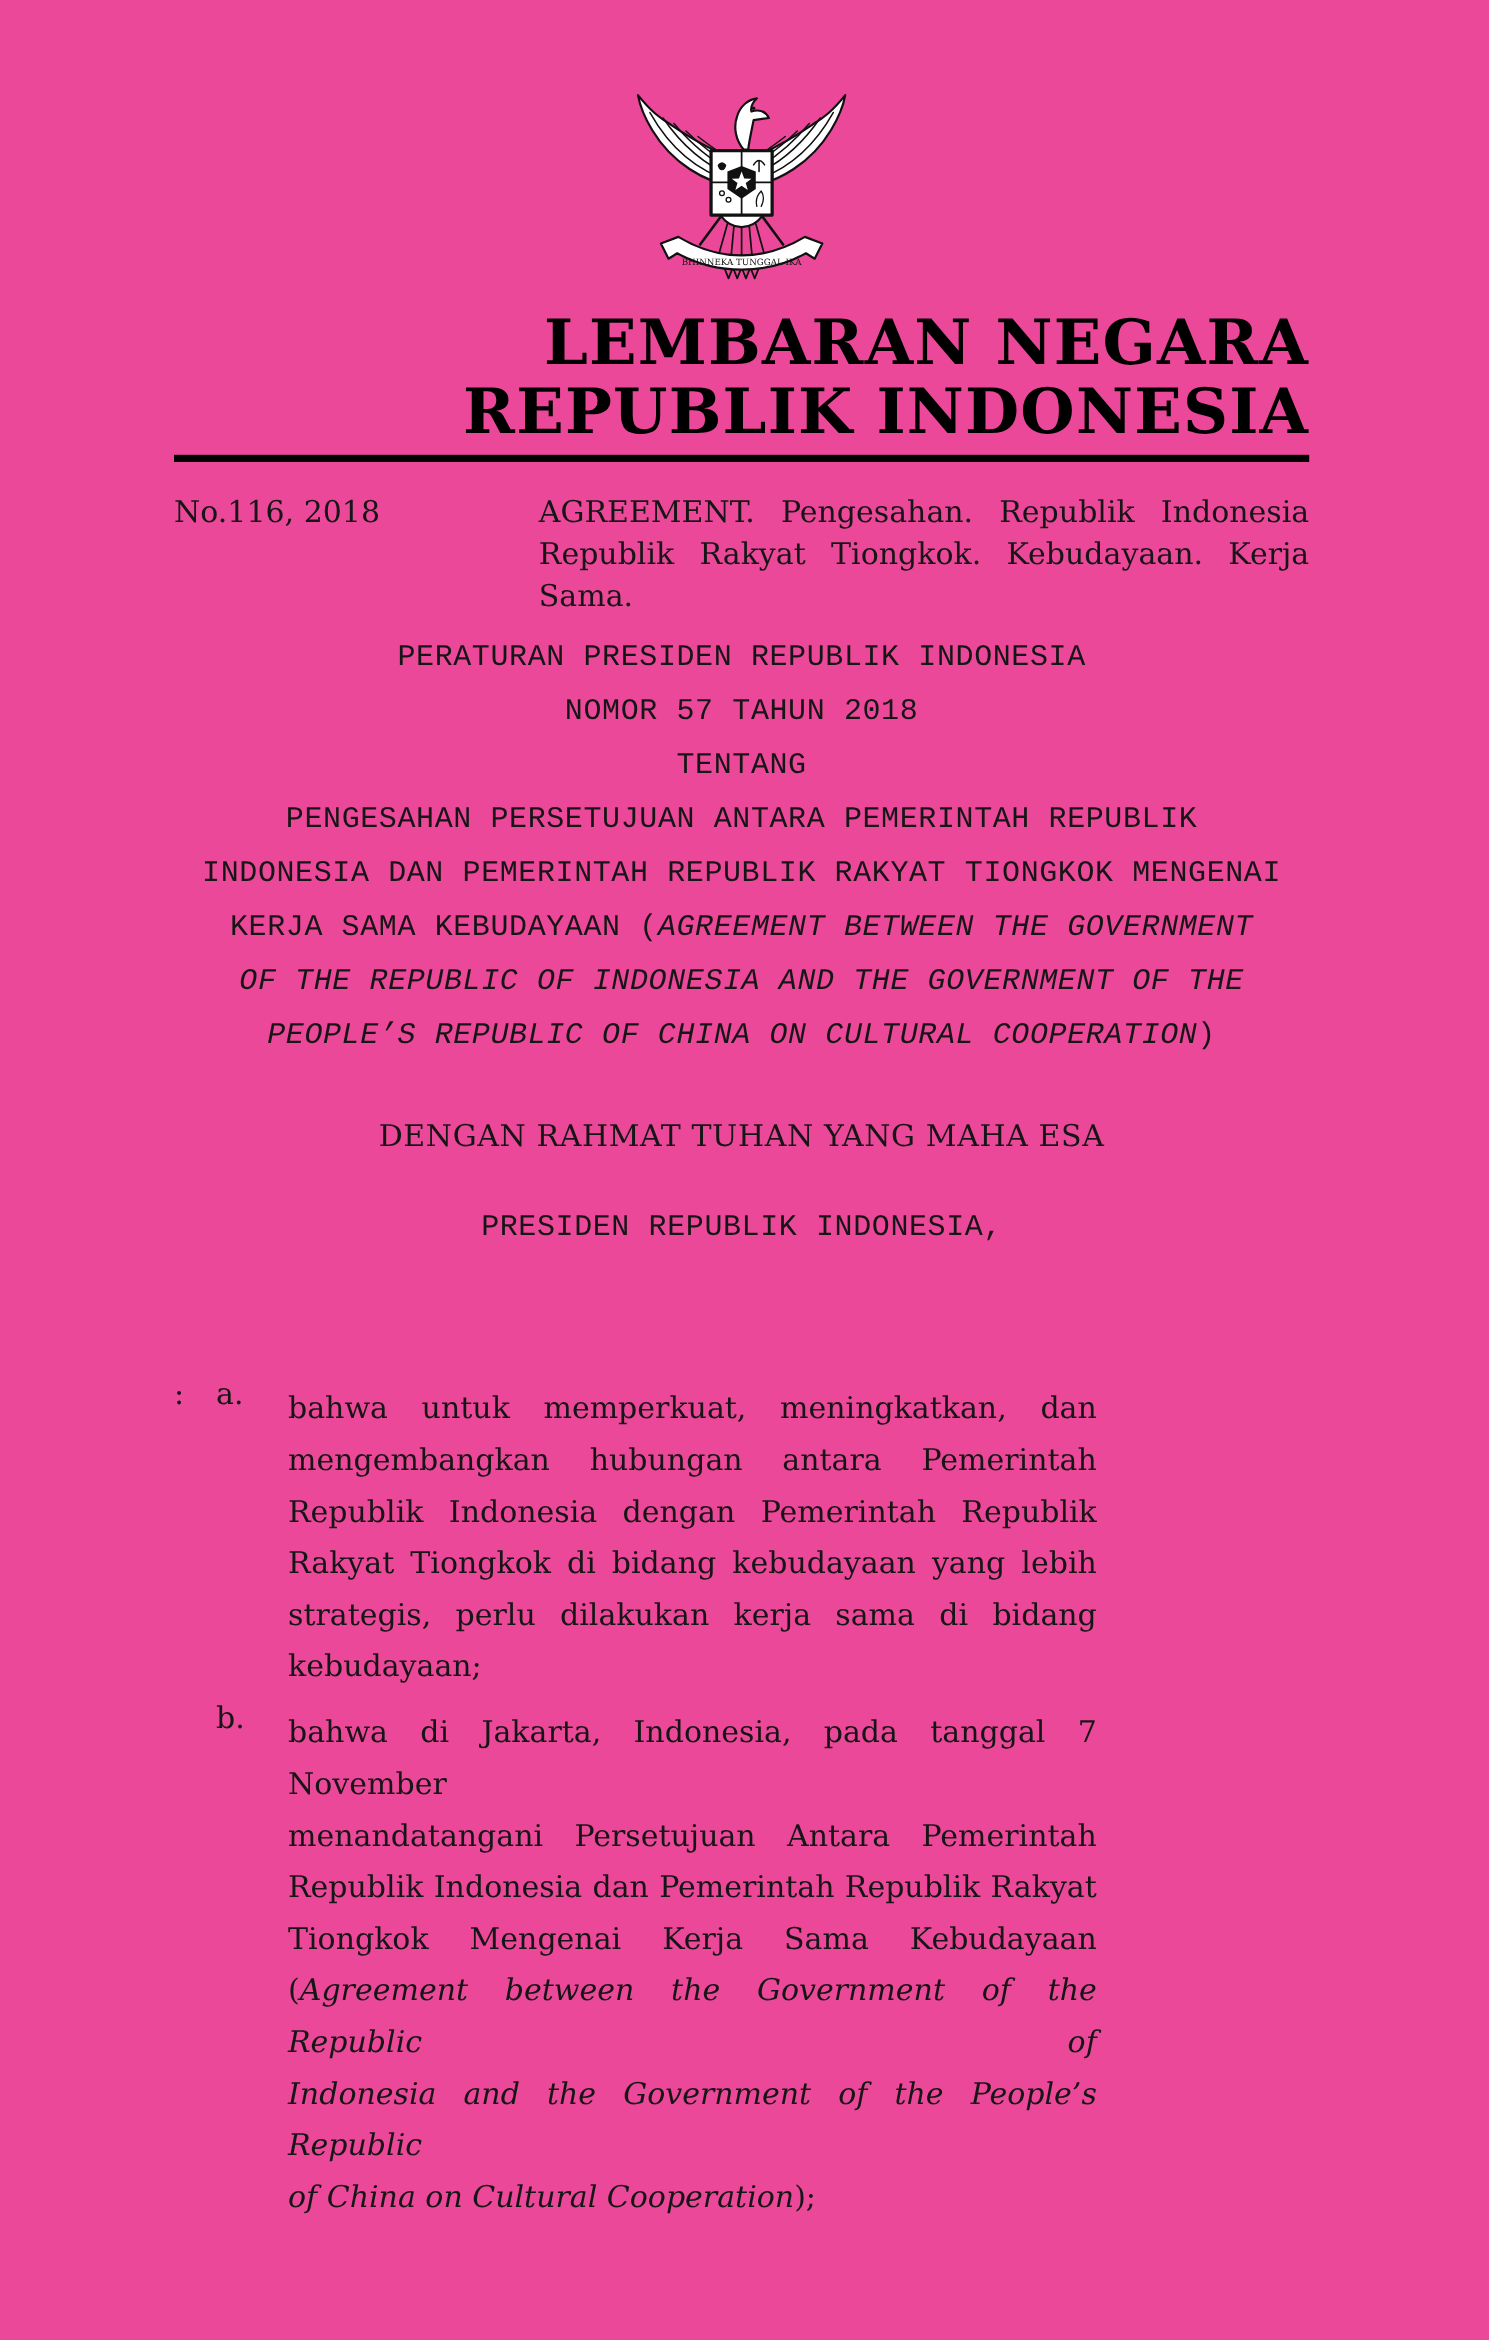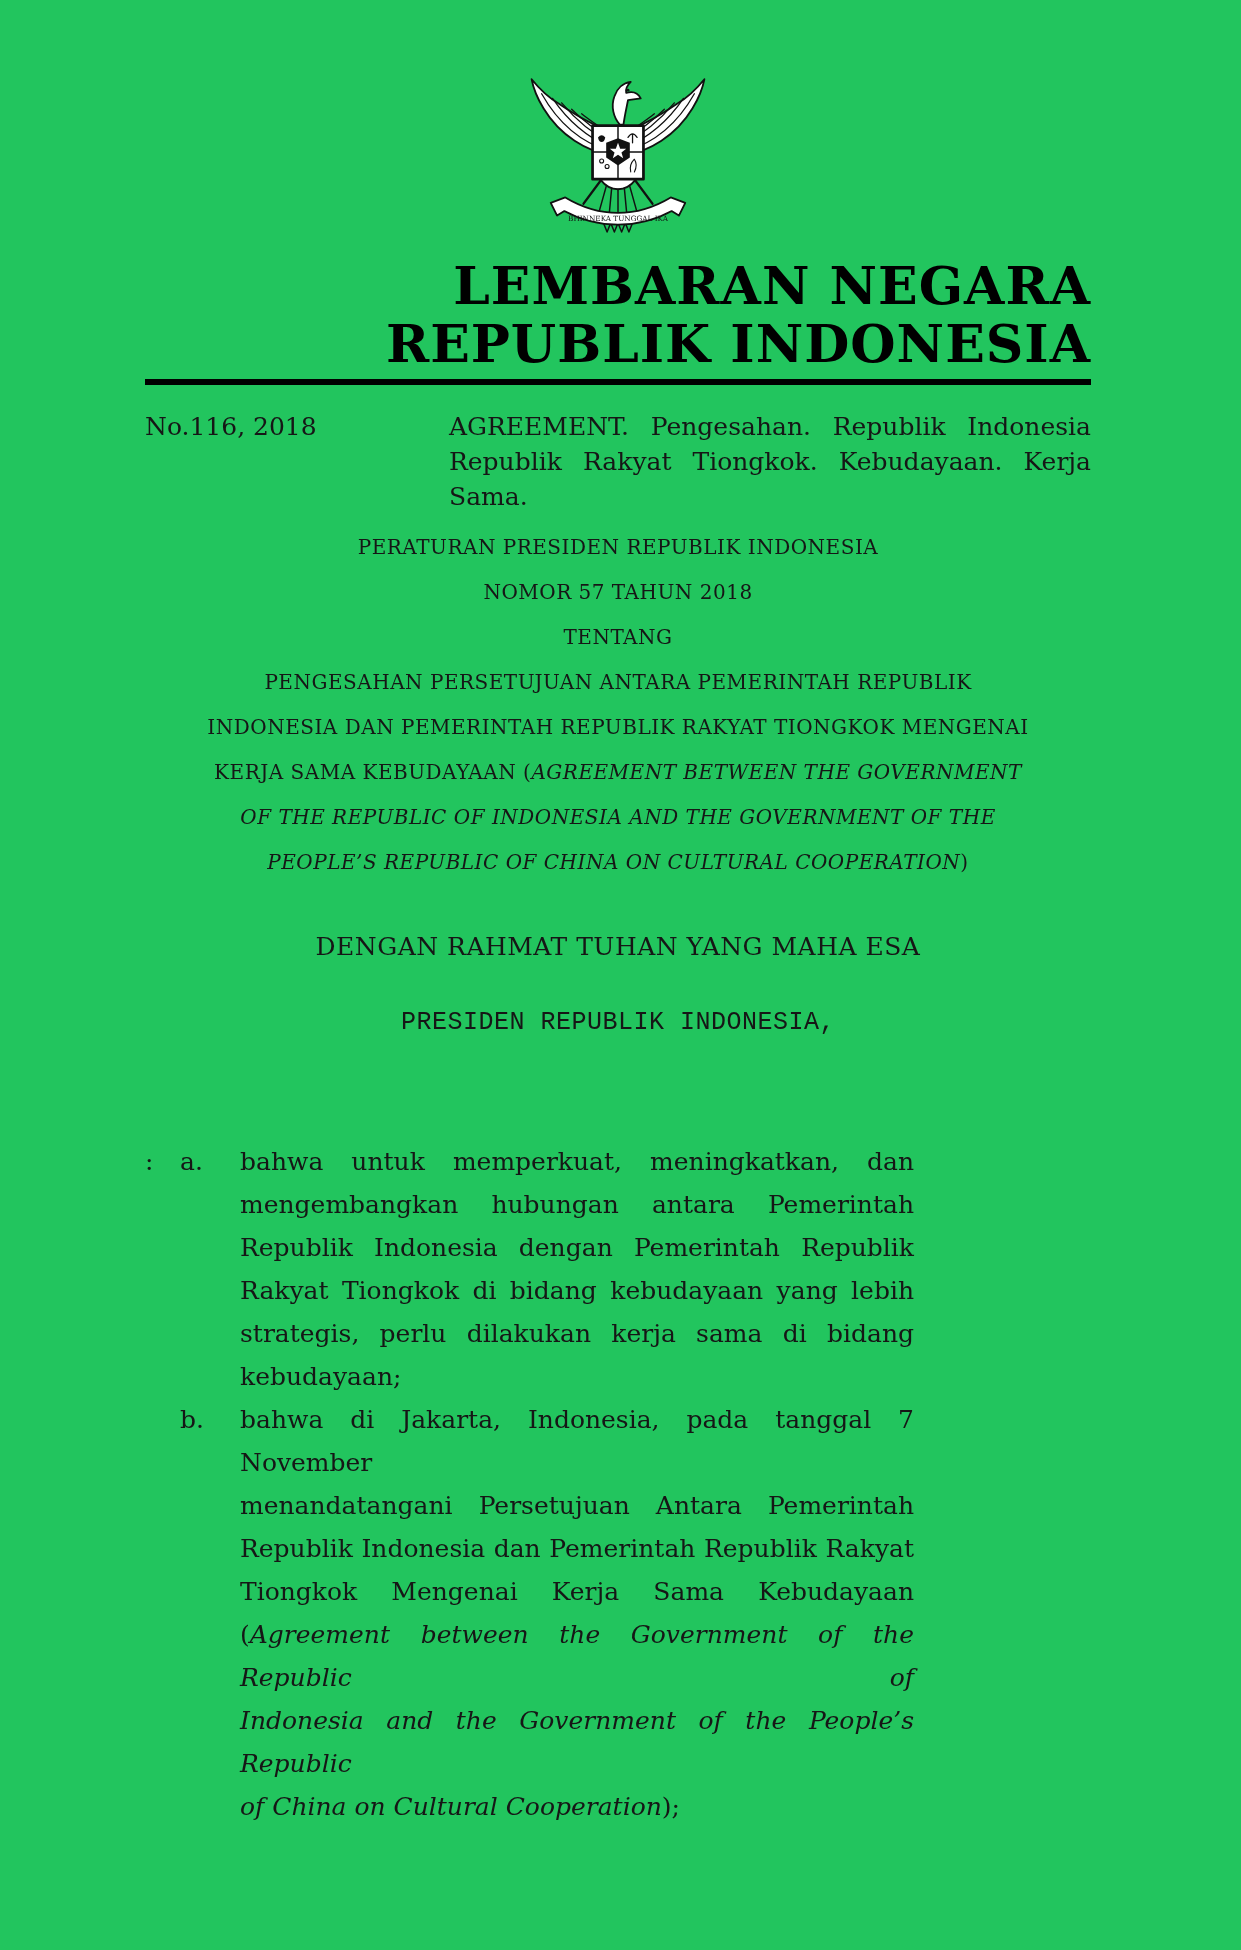--- a/index.html
+++ b/index.html
@@ -1,47 +1,47 @@
 <!DOCTYPE html>
 <html><head>
 <meta charset="utf-8">
 <style>
   html,body{margin:0;padding:0;background:#ffffff;}
   .page{
     position:relative;
     width:1241px;height:1950px;
-    background:#22c55e;color:#161616;
+    background:#ec4899;color:#161616;
     font-family:"DejaVu Serif","Liberation Serif",serif;
     box-sizing:border-box;
     padding:0 150px 0 145px;
     overflow:hidden;
   }
   .emblem-wrap{margin:70px auto 0;width:200px;height:173px;}
   .doc-title{
     margin-top:14px;text-align:right;color:#000;
     font-weight:bold;font-size:52px;line-height:58px;letter-spacing:1px;
     white-space:nowrap;
   }
   .rule{margin-top:6px;border-bottom:6px solid #000;}
   .masthead{display:flex;margin-top:24px;font-size:25px;line-height:35px;}
   .issue-number{width:304px;white-space:nowrap;}
   .subject{width:642px;}
   .tline{text-align:justify;text-align-last:justify;}
   .tline.lastline{text-align-last:left;}
-  .center-block{margin-top:11px;font-size:20px;line-height:45px;letter-spacing:.5px;}
+  .center-block{margin-top:11px;font-size:25px;line-height:45px;letter-spacing:.5px;font-family:Liberation Mono, monospace;}
   .center-block .tline{text-align:center;text-align-last:center;white-space:nowrap;}
   .invocation{margin-top:40px;text-align:center;font-size:25px;line-height:44px;letter-spacing:.5px;white-space:nowrap;}
   .issuer{margin-top:32px;text-align:center;font-size:25px;line-height:44px;letter-spacing:.5px;white-space:nowrap;font-family:Liberation Mono, monospace;}
   .consider{display:flex;margin-top:95px;font-size:25px;line-height:43px;}
   .clabel{width:177px;}
   .ccolon{width:35px;}
   .citems{flex:1;}
   .citem{display:flex;}
   .cletter{width:60px;}
-  .ctext{width:674px;}
+  .ctext{width:674px;margin-top:12px;}
   .it{font-style:italic;}
 </style>
 </head>
 <body>
 
 <div class="page">
 
   <div class="emblem-wrap">
     <svg viewBox="0 0 220 190" width="200" height="173">
       <g fill="none" stroke="#111" stroke-width="2" stroke-linecap="round" stroke-linejoin="round">

